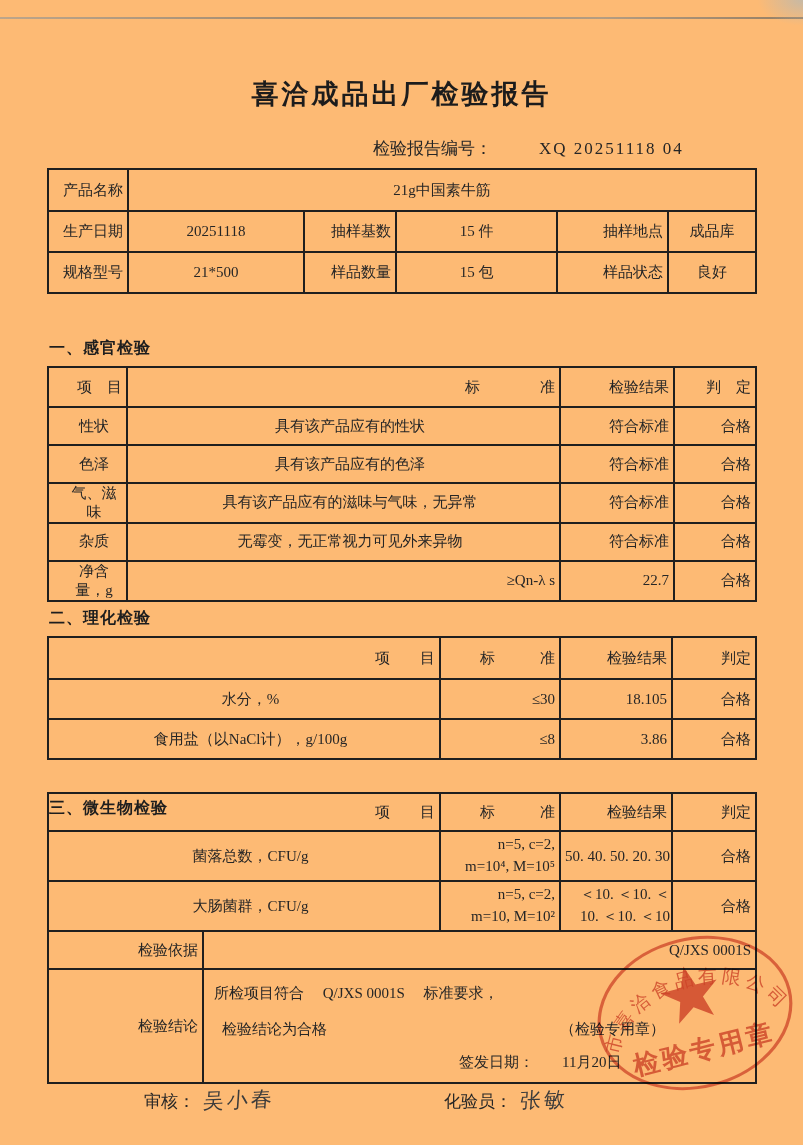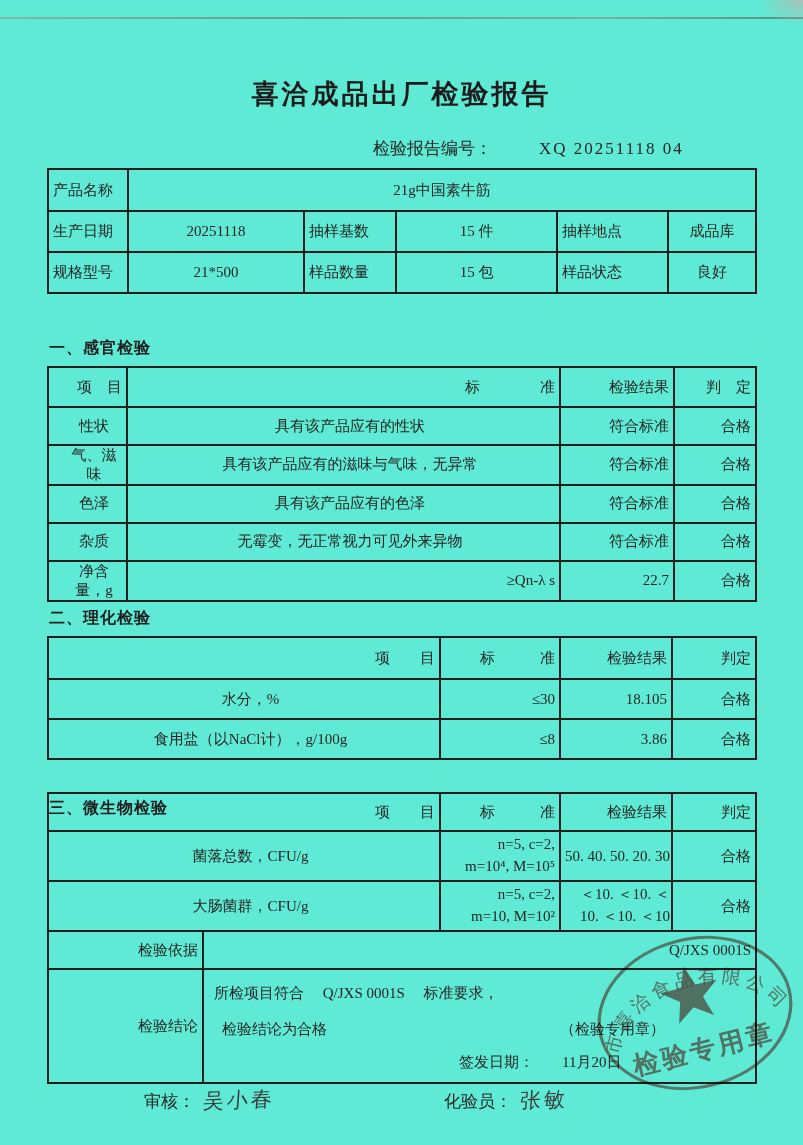--- a/index.html
+++ b/index.html
@@ -1,38 +1,38 @@
 <!DOCTYPE html>
 <html><head>
 <meta charset="utf-8">
 <style>
   html,body{margin:0;padding:0;background:#d9d9d6;}
   .page{
     position:relative;
     width:803px;height:1145px;
     margin:0 auto;
-    background:#5eead4;
+    background:#fdba74;
     overflow:hidden;
     font-family:"Liberation Serif","DejaVu Serif",serif;
     color:#262626;
   }
   .scanline{position:absolute;top:17px;left:0;width:100%;height:2px;
     background:linear-gradient(90deg,#9a9a96,#6f6f6b 40%,#8d8d89 75%,#5d5d59);opacity:.65;}
   .corner-smudge{position:absolute;top:0;right:0;width:46px;height:26px;
     background:radial-gradient(ellipse at top right,#b9b9b2 0%,rgba(185,185,178,0) 70%);opacity:.8;}
   .title{position:absolute;top:76px;left:0;width:100%;text-align:center;
     font-family:"Liberation Sans","DejaVu Sans",sans-serif;
     font-size:27px;font-weight:bold;letter-spacing:3px;color:#1c1c1c;}
   .report-no{position:absolute;top:137px;left:373px;font-size:17px;white-space:nowrap;}
   .report-no .num{margin-left:47px;letter-spacing:2px;font-family:"Liberation Serif",serif;}
 
   table{border-collapse:collapse;table-layout:fixed;background:transparent;}
   td,th{border:2px solid #1f1f1f;font-size:15px;font-weight:normal;
     overflow:hidden;padding:0 4px;line-height:1.25;}
-  .lbl{text-align:left;}
+  .lbl{text-align:right;}
   .val{text-align:center;}
   .left{text-align:center;padding-left:17px;}
   .center{text-align:right;}
 
   .info-table{position:absolute;top:168px;left:47px;width:708px;}
   .section-heading{position:absolute;left:49px;font-size:16px;font-weight:bold;
     letter-spacing:1px;color:#1e1e1e;}
   .t1{position:absolute;top:366px;left:47px;width:708px;}
   .t2{position:absolute;top:636px;left:47px;width:708px;}
   .t3wrap{position:absolute;top:792px;left:47px;width:708px;}
@@ -119,28 +119,28 @@
       <th class="center">检验结果</th>
       <th class="center">判　定</th>
     </tr>
     <tr style="height:38px">
       <td class="left">性状</td>
       <td class="left">具有该产品应有的性状</td>
       <td class="center">符合标准</td>
       <td class="center">合格</td>
     </tr>
     <tr style="height:38px">
+      <td class="left">色泽</td>
+      <td class="left">具有该产品应有的色泽</td>
+      <td class="center">符合标准</td>
+      <td class="center">合格</td>
+    </tr>
+    <tr style="height:38px">
       <td class="left">气、滋味</td>
       <td class="left">具有该产品应有的滋味与气味，无异常</td>
-      <td class="center">符合标准</td>
-      <td class="center">合格</td>
-    </tr>
-    <tr style="height:38px">
-      <td class="left">色泽</td>
-      <td class="left">具有该产品应有的色泽</td>
       <td class="center">符合标准</td>
       <td class="center">合格</td>
     </tr>
     <tr style="height:38px">
       <td class="left">杂质</td>
       <td class="left">无霉变，无正常视力可见外来异物</td>
       <td class="center">符合标准</td>
       <td class="center">合格</td>
     </tr>
     <tr style="height:40px">

